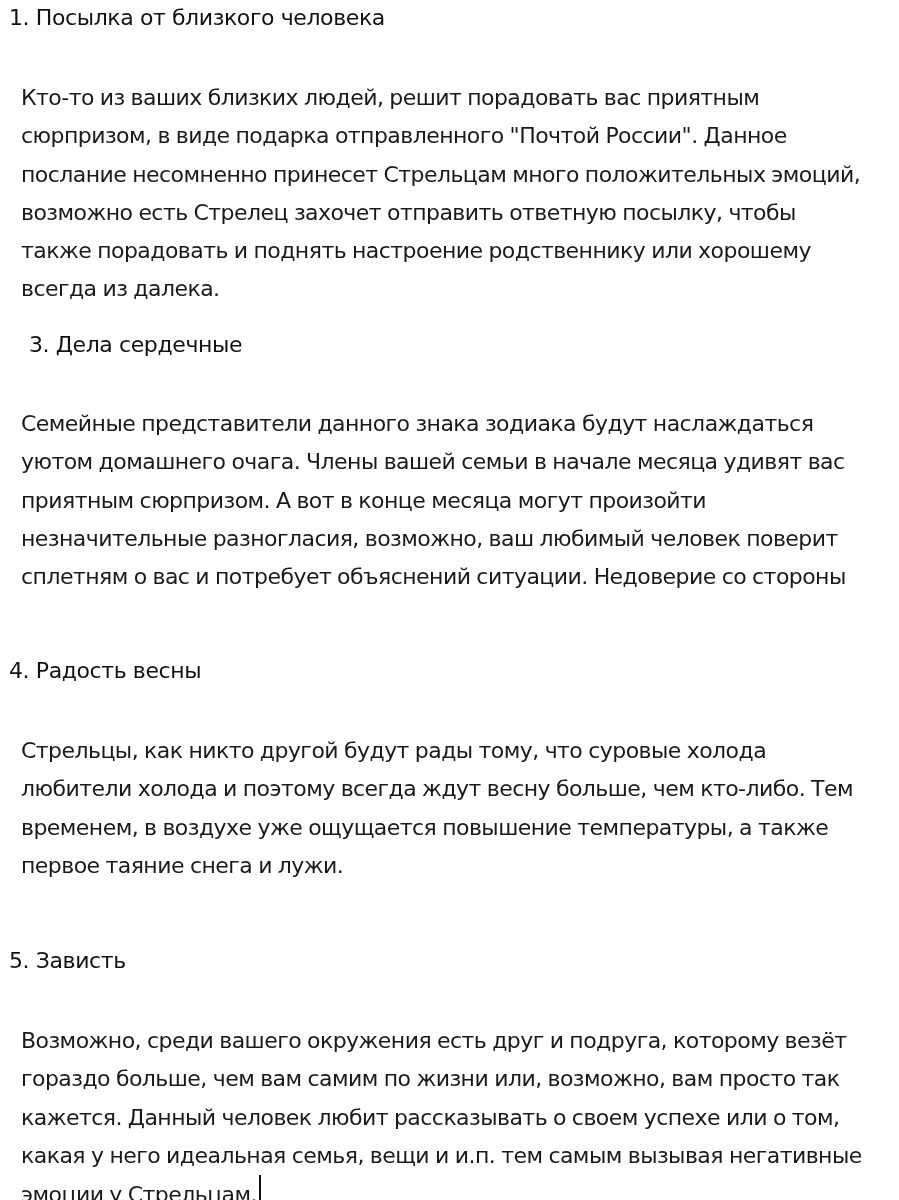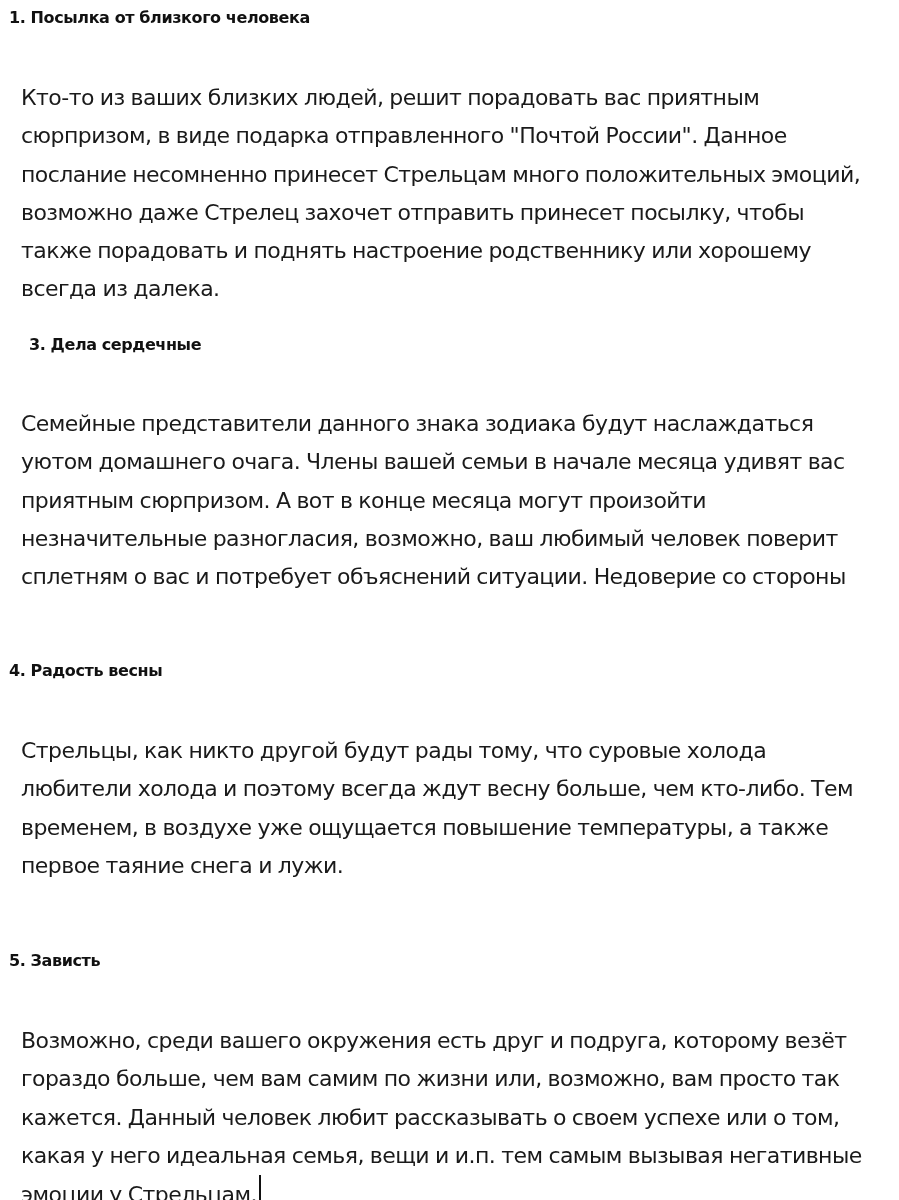--- a/index.html
+++ b/index.html
@@ -12,22 +12,22 @@
       height: 1200px;
       overflow: hidden;
       font-family: "DejaVu Sans", "Liberation Sans", sans-serif;
       color: #1a1a1a;
     }
     .doc {
       position: relative;
       padding: 0 8px 0 9px;
     }
     .section-title {
-      font-weight: bold;
-      font-size: 16px;
+      font-weight: normal;
+      font-size: 22px;
       line-height: 30px;
       margin: 0;
       letter-spacing: -0.4px;
       color: #111111;
     }
     .para {
       font-size: 22px;
       line-height: 38.3px;
       margin: 12px;
       letter-spacing: -0.55px;
@@ -47,21 +47,21 @@
 </head>
 <body>
 
 <div class="doc">
 
   <h2 class="section-title" style="position:absolute; top:3px; left:9px;">1. Посылка от близкого человека</h2>
   <p class="para" style="position:absolute; top:67px; left:9px;">
     <span class="line">Кто-то из ваших близких людей, решит порадовать вас приятным</span>
     <span class="line">сюрпризом, в виде подарка отправленного "Почтой России". Данное</span>
     <span class="line">послание несомненно принесет Стрельцам много положительных эмоций,</span>
-    <span class="line">возможно даже Стрелец захочет отправить принесет посылку, чтобы</span>
+    <span class="line">возможно есть Стрелец захочет отправить ответную посылку, чтобы</span>
     <span class="line">также порадовать и поднять настроение родственнику или хорошему</span>
     <span class="line">всегда из далека.</span>
   </p>
 
   <h2 class="section-title" style="position:absolute; top:330px; left:9px;margin-left:20px;">3. Дела сердечные</h2>
   <p class="para" style="position:absolute; top:393px; left:9px;">
     <span class="line">Семейные представители данного знака зодиака будут наслаждаться</span>
     <span class="line">уютом домашнего очага. Члены вашей семьи в начале месяца удивят вас</span>
     <span class="line">приятным сюрпризом. А вот в конце месяца могут произойти</span>
     <span class="line">незначительные разногласия, возможно, ваш любимый человек поверит</span>

